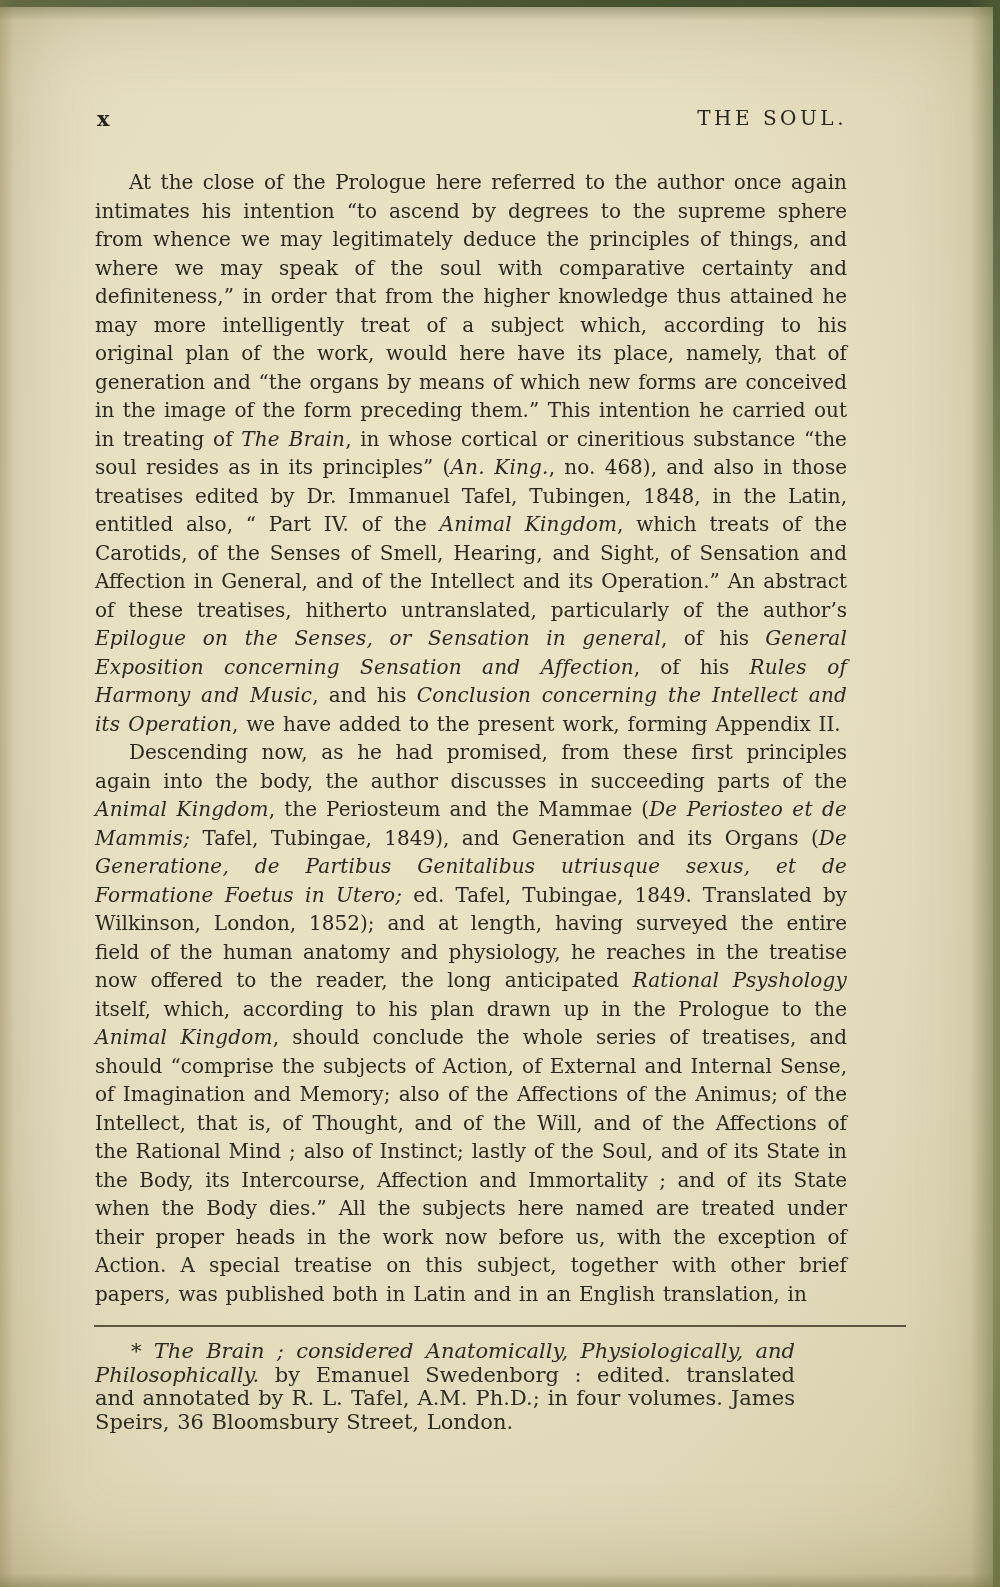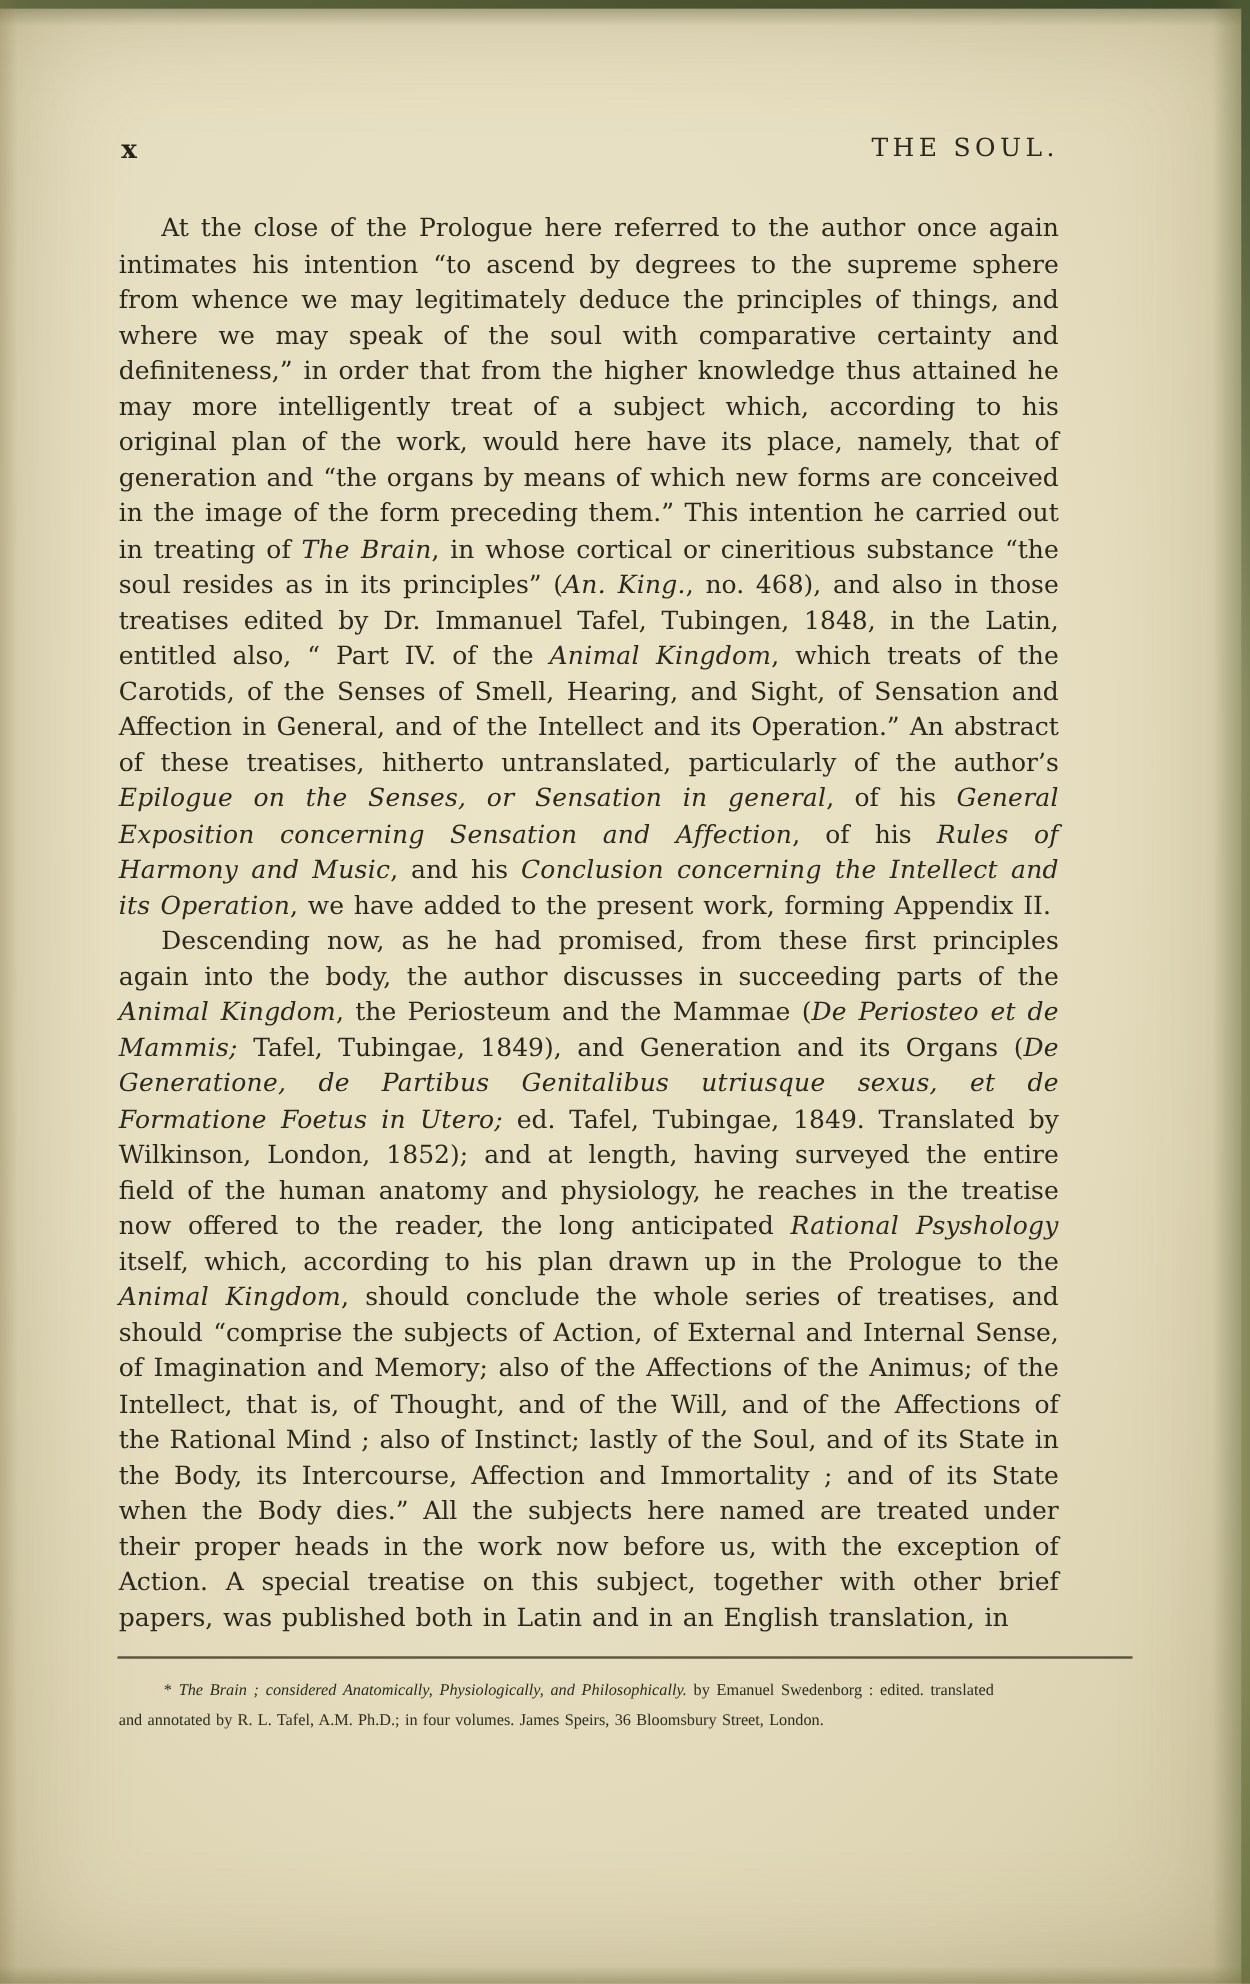--- a/index.html
+++ b/index.html
@@ -81,27 +81,26 @@
   .para.indent { text-indent: 34px; }
   .para i { letter-spacing: 0.2px; }
   .footnote-rule {
     border: none;
     height: 0;
     border-top: 2px solid rgba(70, 64, 45, 0.85);
     width: 812px;
     margin: 17px 0 13px -1px;
   }
   .footnote {
-    font-size: 13px;
+    font-size: 21px;
     line-height: 23.5px;
     text-align: justify;
     color: #2e2c21;
     width: 700px;
     word-spacing: 1px;
-    font-family: Liberation Serif, serif;
   }
   .footnote-text { text-indent: 36px; }
 </style>
 </head>
 <body>
 
 <div class="page">
   <div class="edge-top"></div>
   <div class="edge-top-fade"></div>
   <div class="edge-right"></div>

